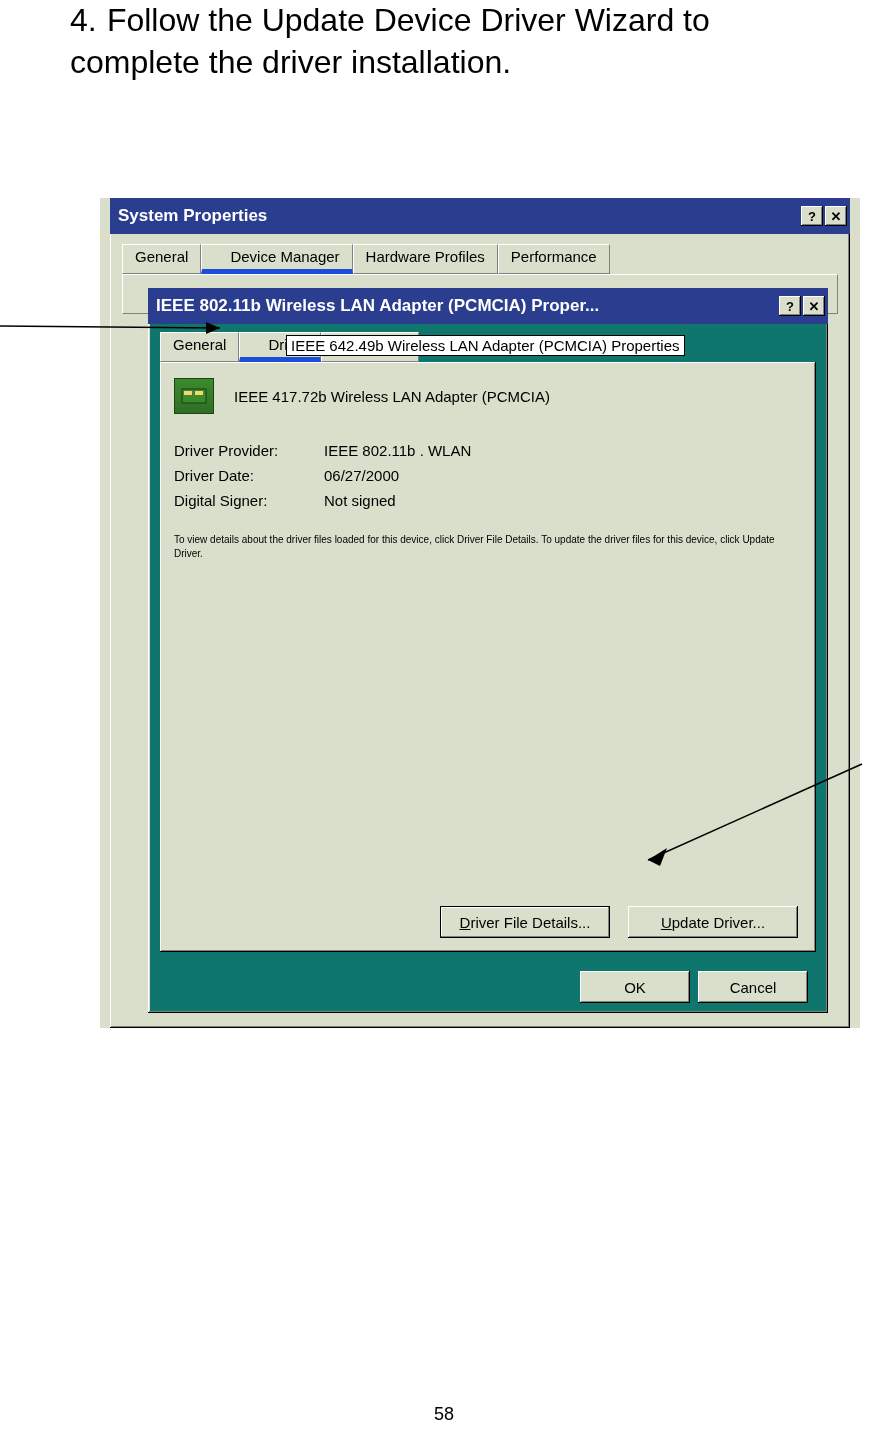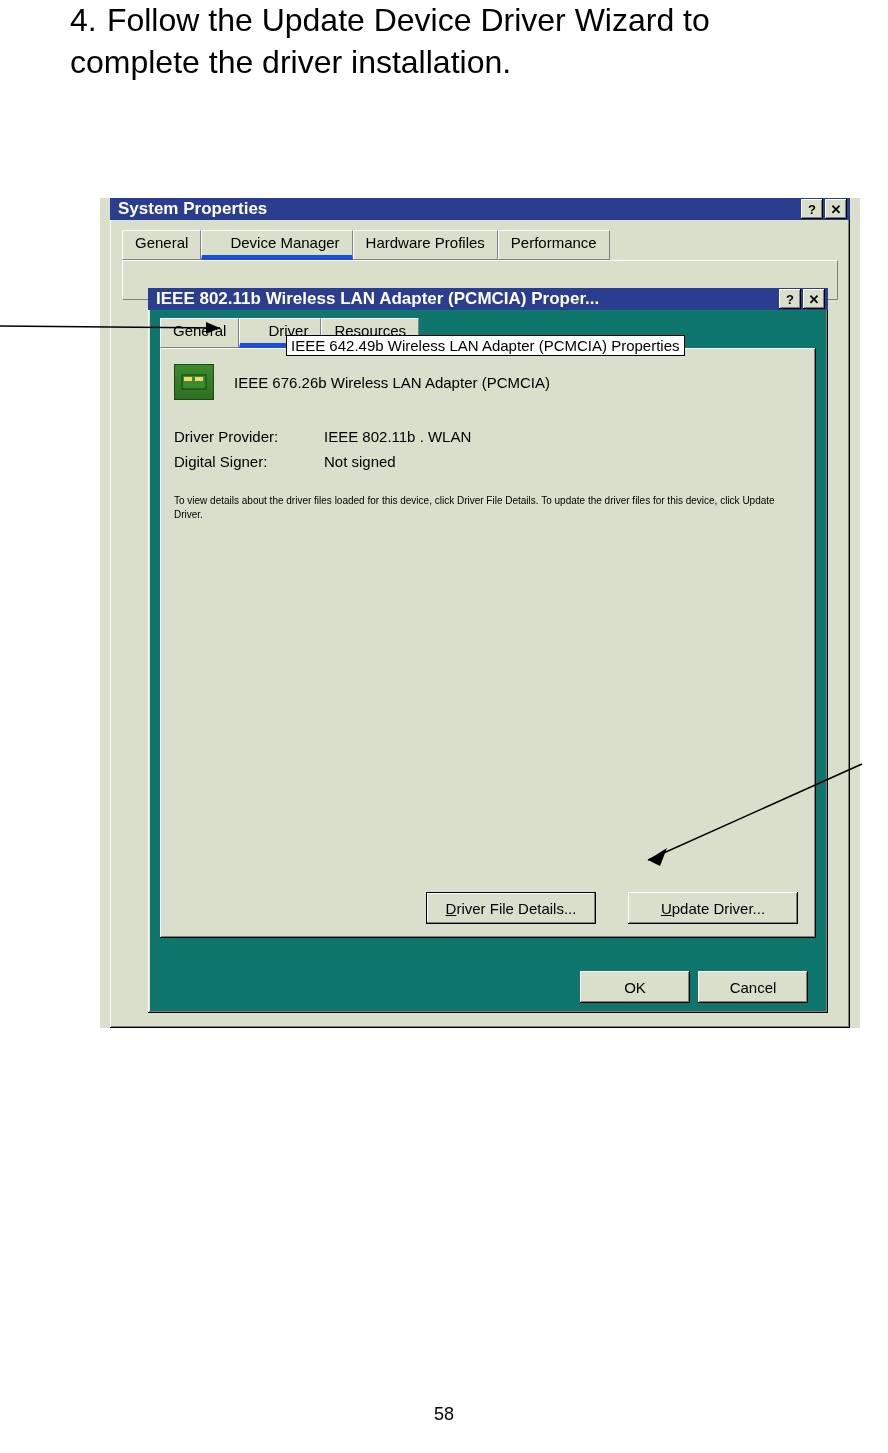--- a/index.html
+++ b/index.html
@@ -39,21 +39,21 @@
     background: #d9dfcb;
     box-shadow: inset -1px -1px #000, inset 1px 1px #fff,
                 inset -2px -2px #808080, inset 2px 2px #d9dfcb;
   }
   .titlebar {
     background: #2a3d8f;
     color: #fff;
     font-weight: bold;
     font-size: 17px;
     padding: 3px 3px 3px 8px;
-    height: 22px;
+    height: 36px;
     display: flex;
     align-items: center;
   }
   .titlebar .title-text { flex: 1; }
   .title-btn {
     width: 22px; height: 20px;
     background: #d9dfcb;
     margin-left: 2px;
     box-shadow: inset -1px -1px #000, inset 1px 1px #fff,
                 inset -2px -2px #808080, inset 2px 2px #d9dfcb;
@@ -134,21 +134,21 @@
     display:inline-flex;align-items:center;justify-content:center;
     background:#d9dfcb;
     box-shadow: inset -1px -1px #000, inset 1px 1px #fff,
                 inset -2px -2px #808080, inset 2px 2px #d9dfcb;
     font-size:15px;
     height: 32px;
     padding: 0 18px;
   }
   .btn.default { box-shadow: inset -1px -1px #000, inset 1px 1px #000,
                 inset -2px -2px #808080, inset 2px 2px #fff; }
-  .inner-btnrow { position:absolute; bottom: 14px; right: 18px; display:flex; gap: 32px; }
+  .inner-btnrow { position:absolute; bottom: 14px; right: 18px; display:flex; gap: 18px; }
   .outer-btnrow { position:absolute; right: 20px; bottom: 10px; display:flex; gap:8px;margin-left:31px; }
   .outer-btnrow .btn { width: 110px; }
   .inner-btnrow .btn { width: 170px; }
   
   .svg-overlay {
     position:absolute; left:0; top:0; width:888px; height:1453px;
     pointer-events:none;
   }
   .pagenum {
     position:absolute; bottom: 28px; left:0; width:100%;
@@ -201,29 +201,33 @@
 
       <div class="inner-body">
         <div class="device-row">
           <div class="device-icon">
             <svg width="26" height="22" viewBox="0 0 26 22">
               <rect x="1" y="4" width="24" height="14" fill="#3c8a2e" stroke="#124010"></rect>
               <rect x="3" y="6" width="8" height="4" fill="#f5d76e"></rect>
               <rect x="14" y="6" width="8" height="4" fill="#f5d76e"></rect>
             </svg>
           </div>
-          <div>IEEE 676.26b Wireless LAN Adapter (PCMCIA)</div>
+          <div>IEEE 417.72b Wireless LAN Adapter (PCMCIA)</div>
         </div>
 
         <div class="info-grid">
           <div class="info-row">
             <div class="info-label">Driver Provider:</div>
             <div>IEEE 802.11b . WLAN</div>
           </div>
           <div class="info-row">
+            <div class="info-label">Driver Date:</div>
+            <div>06/27/2000</div>
+          </div>
+          <div class="info-row">
             <div class="info-label">Digital Signer:</div>
             <div>Not signed</div>
           </div>
         </div>
 
         <div class="help-text">To view details about the driver files loaded for this device, click Driver File Details.  To update the driver files for this device, click Update Driver.</div>
 
         <div class="inner-btnrow">
           <div class="btn default">
             <span><span class="underline-char">D</span>river File Details...</span>

